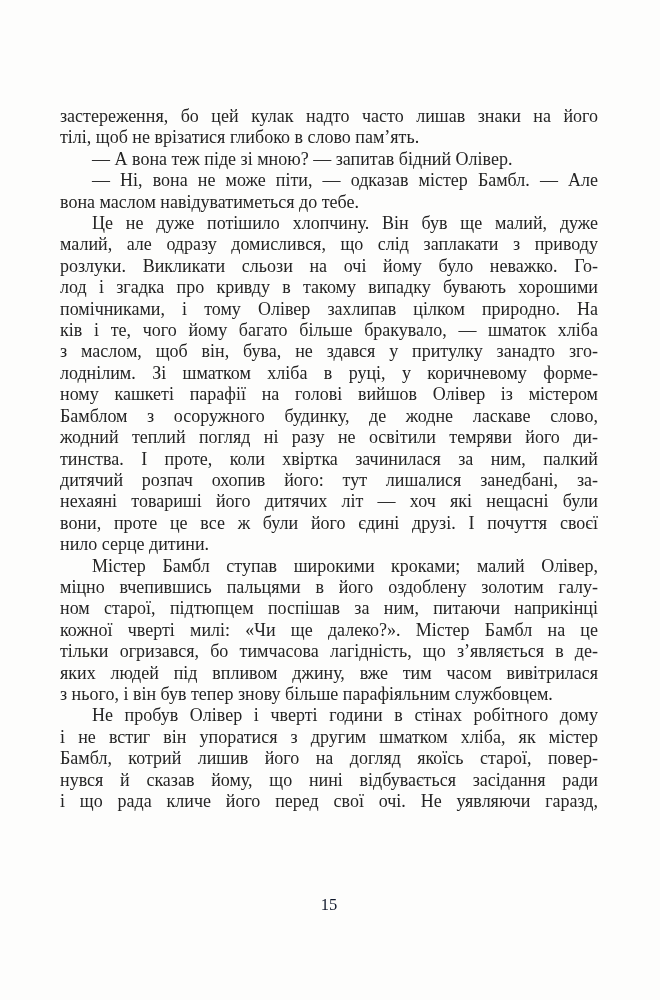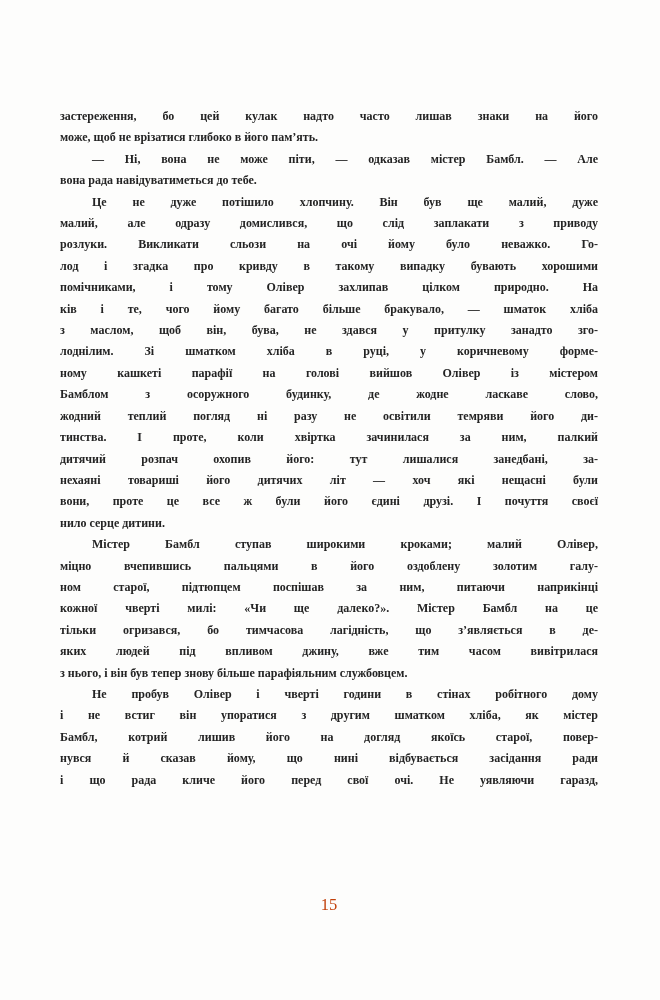--- a/index.html
+++ b/index.html
@@ -13,23 +13,22 @@
     background: #fdfdfc;
     font-family: "Liberation Serif", "DejaVu Serif", serif;
     color: #242424;
     overflow: hidden;
   }
   .text-block {
     position: absolute;
     left: 60px;
     top: 106px;
     width: 538px;
-    font-size: 12px;
+    font-size: 18px;
     line-height: 21.4px;
-    font-weight: bold;
   }
   .line {
     text-align: justify;
     text-align-last: justify;
     -moz-text-align-last: justify;
     white-space: normal;
   }
   .line.last {
     text-align-last: left;
     -moz-text-align-last: left;
@@ -37,31 +36,32 @@
   .line.indent {
     text-indent: 32px;
   }
   .page-number {
     position: absolute;
     top: 895px;
     left: 60px;
     width: 538px;
     text-align: center;
     font-size: 16.5px;
-    color: #c2410c;
+    color: #0f172a;
   }
 </style>
 </head>
 <body style="background: rgb(253, 253, 252); color: rgb(36, 36, 36);">
 
 <div class="text-block">
     <div class="line">застереження, бо цей кулак надто часто лишав знаки на його</div>
-    <div class="line last">може, щоб не врізатися глибоко в його пам’ять.</div>
+    <div class="line last">тілі, щоб не врізатися глибоко в слово пам’ять.</div>
+    <div class="line last indent">— А вона теж піде зі мною? — запитав бідний Олівер.</div>
     <div class="line indent">— Ні, вона не може піти, — одказав містер Бамбл. — Але</div>
-    <div class="line last">вона рада навідуватиметься до тебе.</div>
+    <div class="line last">вона маслом навідуватиметься до тебе.</div>
     <div class="line indent">Це не дуже потішило хлопчину. Він був ще малий, дуже</div>
     <div class="line">малий, але одразу домислився, що слід заплакати з приводу</div>
     <div class="line">розлуки. Викликати сльози на очі йому було неважко. Го-</div>
     <div class="line">лод і згадка про кривду в такому випадку бувають хорошими</div>
     <div class="line">помічниками, і тому Олівер захлипав цілком природно. На</div>
     <div class="line">ків і те, чого йому багато більше бракувало, — шматок хліба</div>
     <div class="line">з маслом, щоб він, бува, не здався у притулку занадто зго-</div>
     <div class="line">лоднілим. Зі шматком хліба в руці, у коричневому форме-</div>
     <div class="line">ному кашкеті парафії на голові вийшов Олівер із містером</div>
     <div class="line">Бамблом з осоружного будинку, де жодне ласкаве слово,</div>

